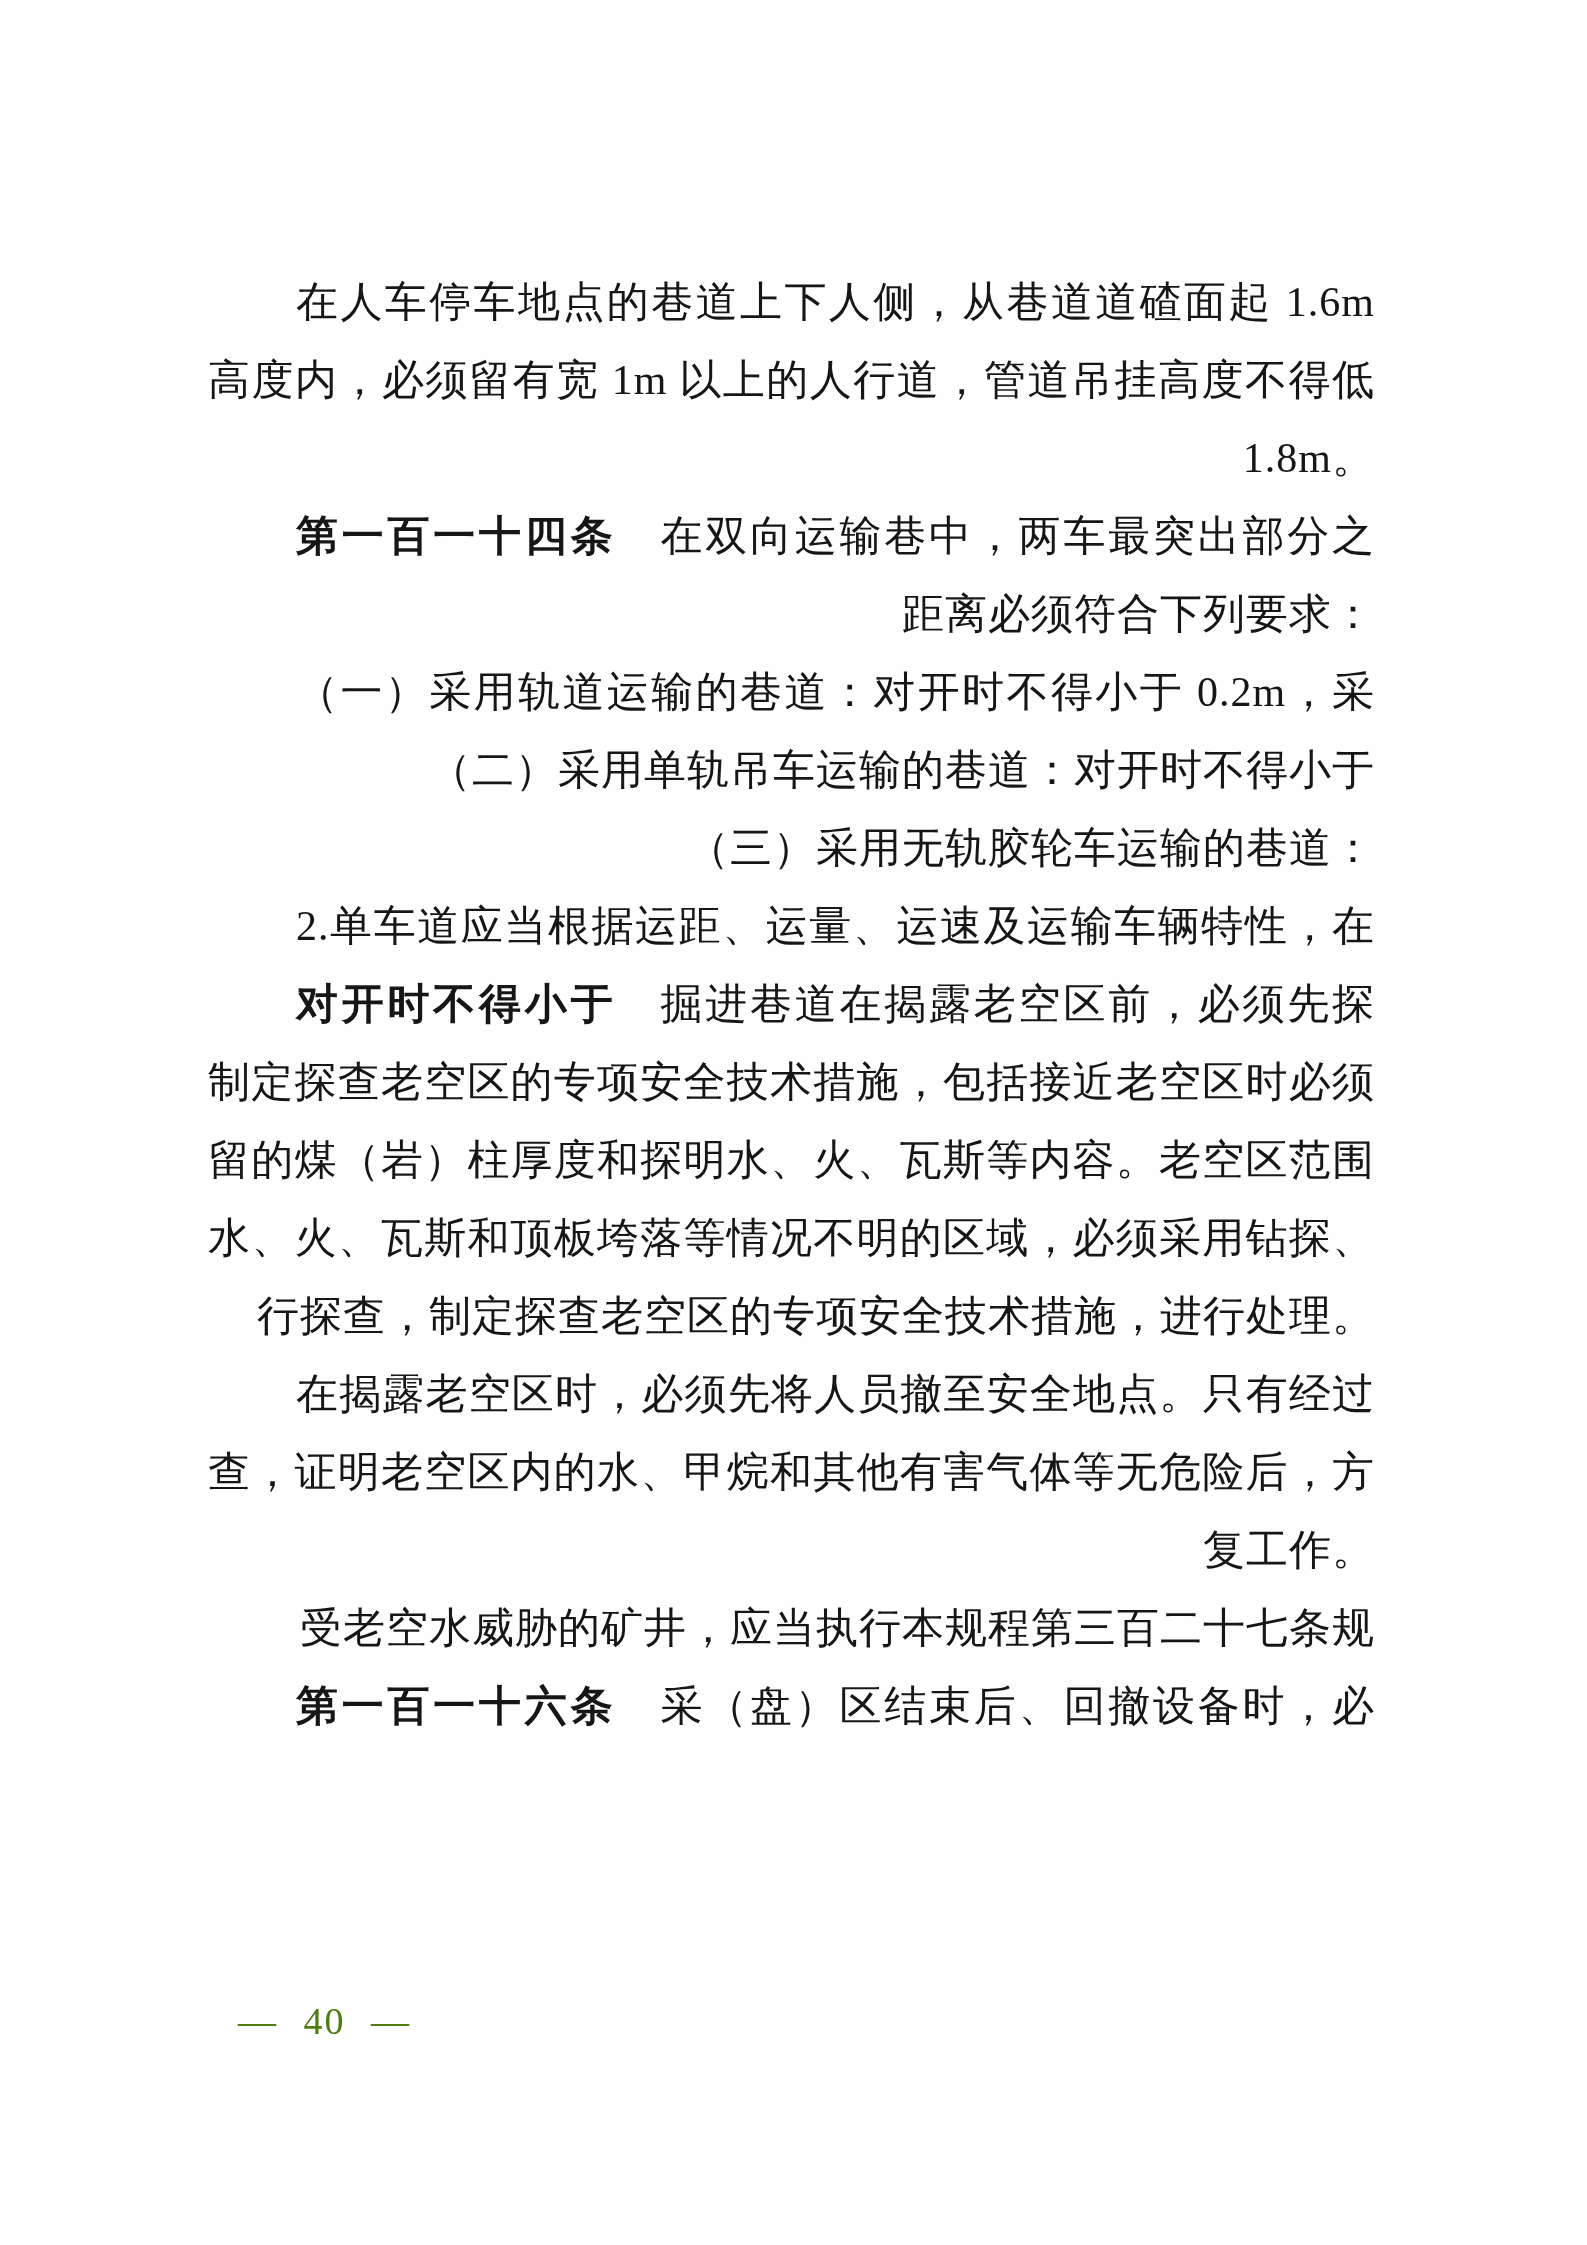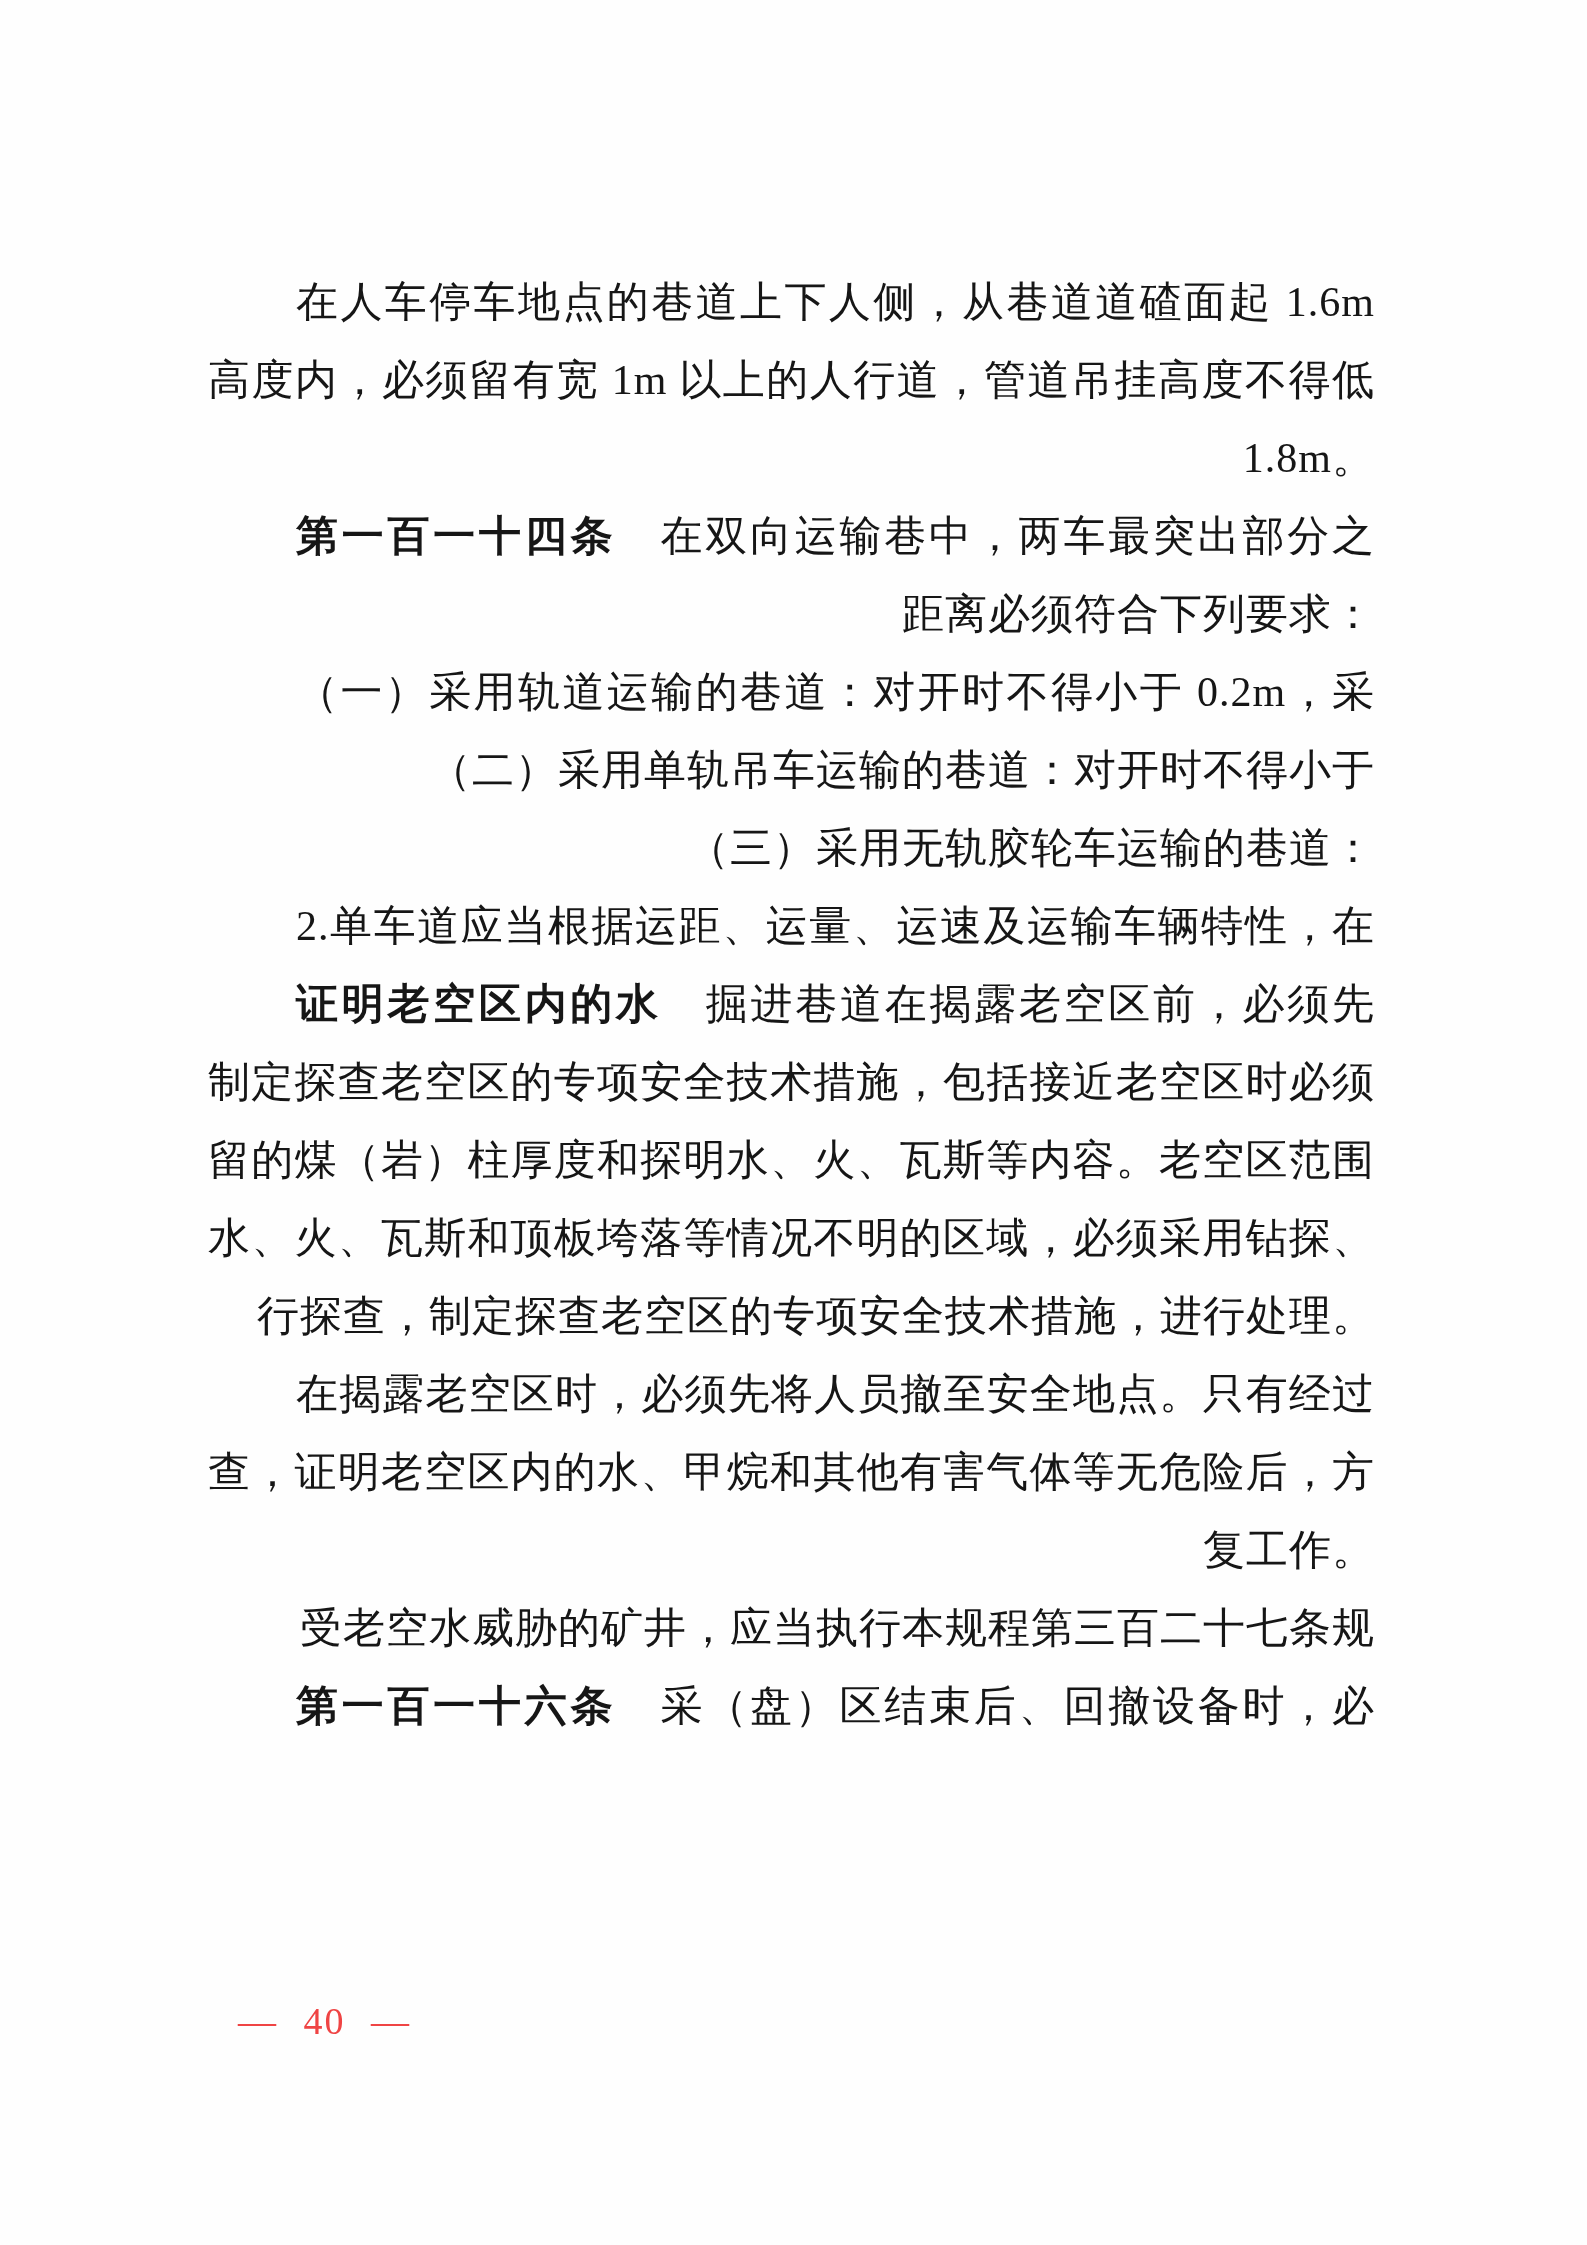--- a/index.html
+++ b/index.html
@@ -44,21 +44,21 @@
     margin-right: 44px;
     letter-spacing: 2px;
   }
   .page-footer {
     position: absolute;
     left: 238px;
     top: 1994px;
     height: 54px;
     line-height: 54px;
     font-size: 38px;
-    color: #ef4444;
+    color: #4d7c0f;
     word-spacing: 14px;
     letter-spacing: 2px;
   }
 </style>
 </head>
 <body>
 
 <div class="page">
 
   <main class="text-block" id="document-body">
@@ -84,21 +84,21 @@
       <div class="line indent">
     <span class="line-text">（二）采用单轨吊车运输的巷道：对开时不得小于 0.8m。</span>
   </div>
       <div class="line indent">
     <span class="line-text">（三）采用无轨胶轮车运输的巷道：</span>
   </div>
       <div class="line indent fill">
     <span class="line-text">2.单车道应当根据运距、运量、运速及运输车辆特性，在巷道</span>
   </div>
       <div class="line indent fill">
-    <span class="art-no">证明老空区内的水</span><span class="line-text">掘进巷道在揭露老空区前，必须先探后掘，</span>
+    <span class="art-no">对开时不得小于</span><span class="line-text">掘进巷道在揭露老空区前，必须先探后掘，</span>
   </div>
       <div class="line fill">
     <span class="line-text">制定探查老空区的专项安全技术措施，包括接近老空区时必须预</span>
   </div>
       <div class="line fill">
     <span class="line-text">留的煤（岩）柱厚度和探明水、火、瓦斯等内容。老空区范围不清，</span>
   </div>
       <div class="line fill">
     <span class="line-text">水、火、瓦斯和顶板垮落等情况不明的区域，必须采用钻探、物探进</span>
   </div>

